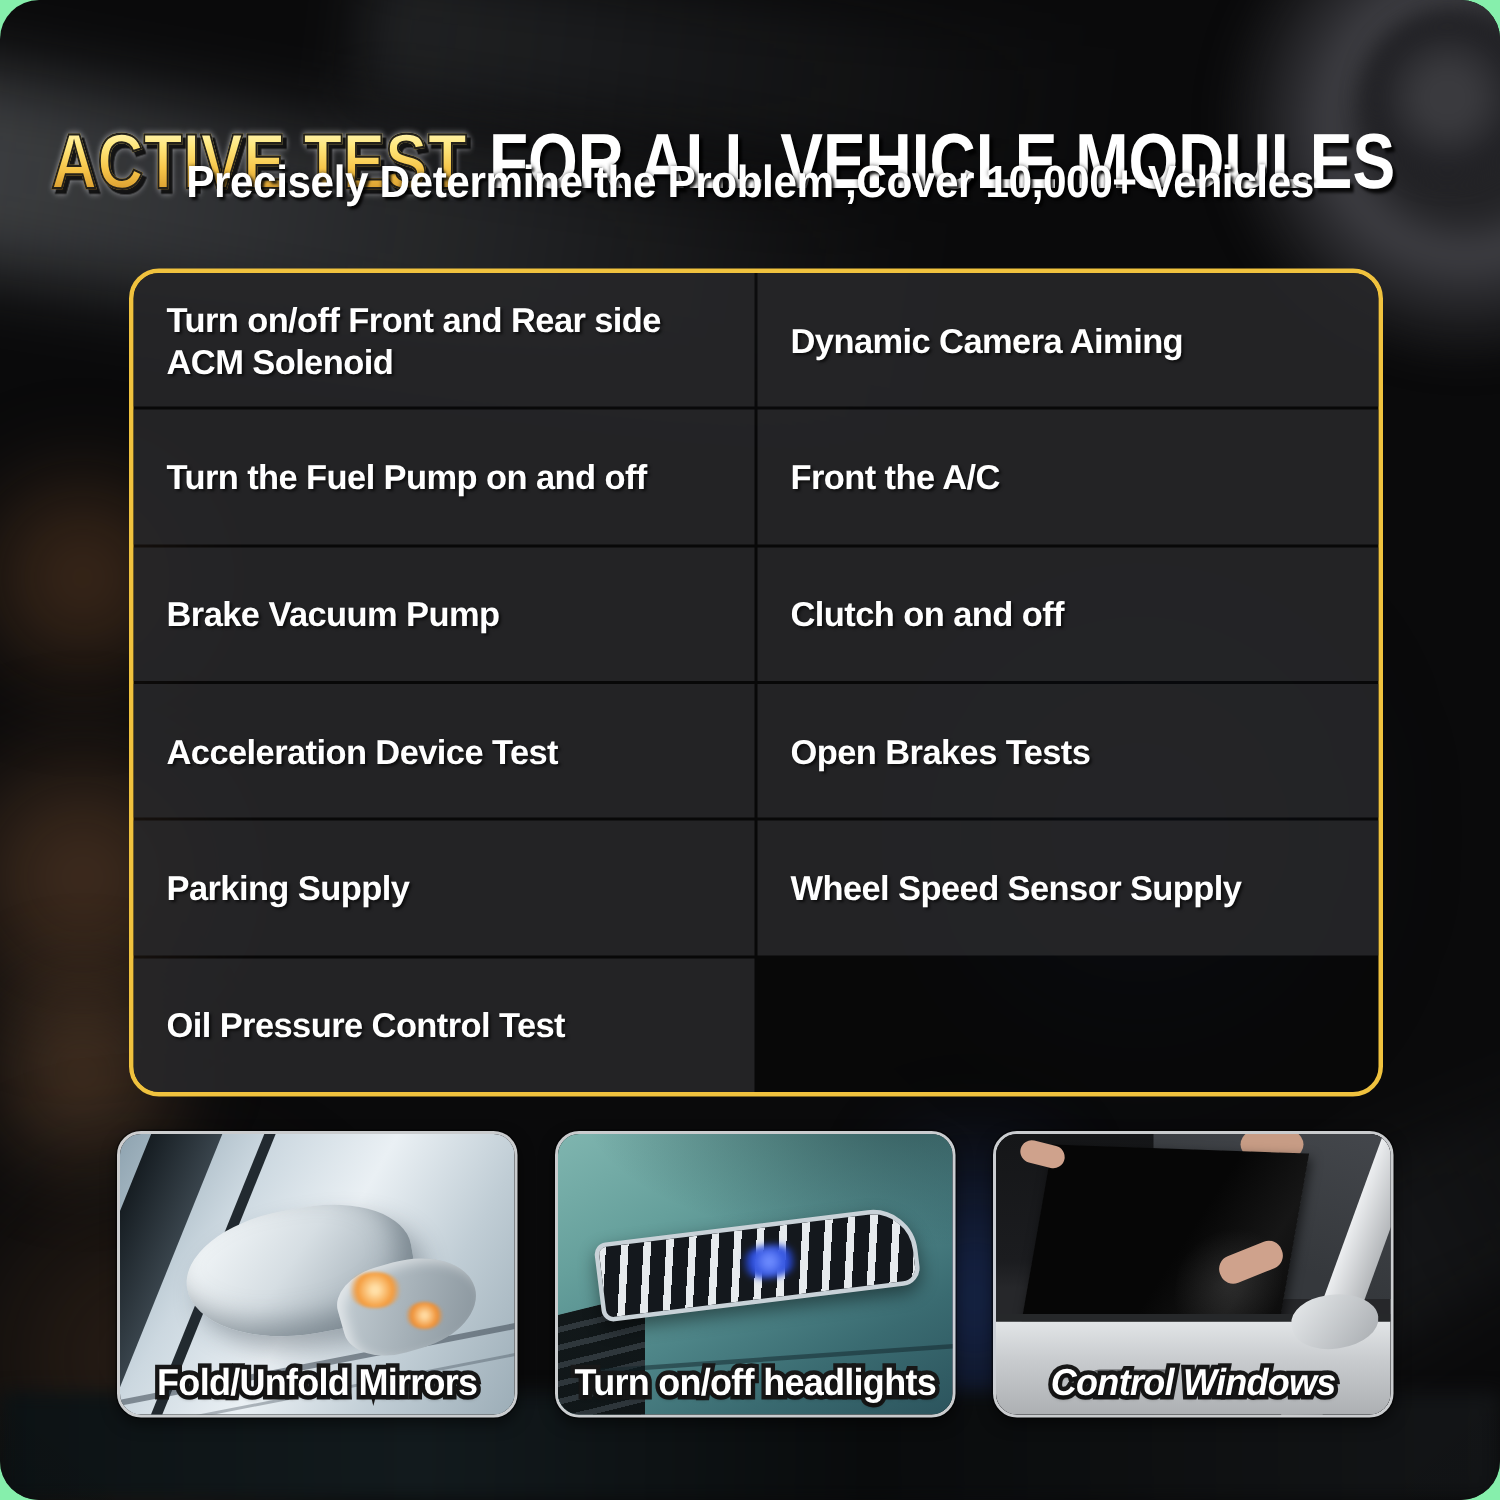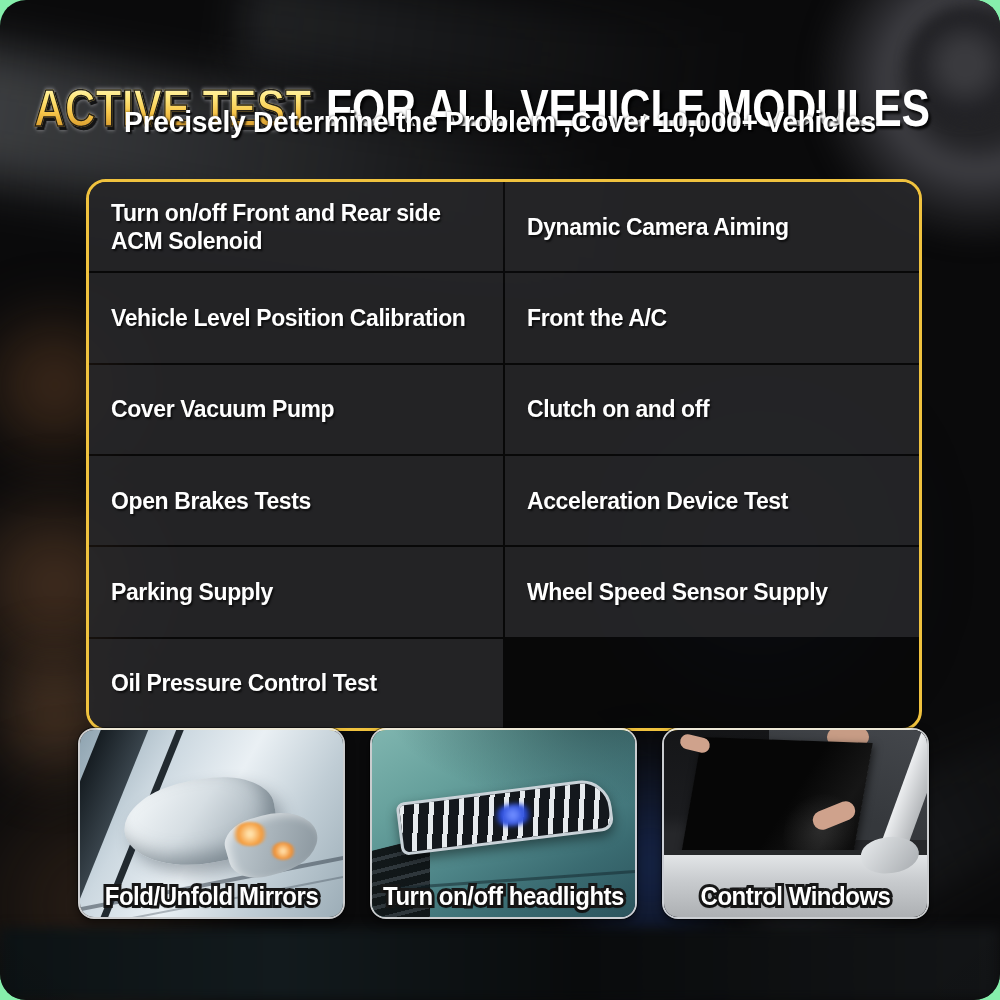--- a/index.html
+++ b/index.html
@@ -56,23 +56,23 @@
   .ftable{position:absolute;left:86px;top:179px;width:830px;height:546px;
     border:3px solid #f0c23e;border-radius:20px;overflow:hidden;
     background:rgba(8,8,8,0.55);
     display:grid;grid-template-columns:1fr 1fr;grid-auto-rows:1fr;gap:2px;}
   .cell{background:rgba(44,44,46,0.78);display:flex;align-items:center;
     color:#ffffff;font-weight:bold;font-size:23px;letter-spacing:-0.4px;line-height:1.22;
     padding:0 8px 0 22px;text-shadow:1.5px 1.5px 2px rgba(0,0,0,0.65);}
   .cell.left span{display:inline-block;max-width:340px;}
 
   
-  .card{position:absolute;top:728px;width:263px;height:187px;border-radius:16px;overflow:hidden;
+  .card{position:absolute;top:754px;width:263px;height:187px;border-radius:16px;overflow:hidden;
     border:2px solid rgba(236,239,241,0.85);box-shadow:0 0 0 1px rgba(0,0,0,0.45),0 4px 10px rgba(0,0,0,0.5);}
-  .card1{left:78px;}  .card2{left:370px;}  .card3{left:662px;}
+  .card1{left:78px;}  .card2{left:370px;}  .card3{left:662px;font-style:italic;}
   .caption{position:absolute;left:0;right:0;bottom:6px;text-align:center;z-index:9;
     font-weight:bold;font-size:25px;color:#ffffff;letter-spacing:-0.5px;
     -webkit-text-stroke:6px #181818;paint-order:stroke fill;
     text-shadow:0 2px 3px rgba(0,0,0,0.55);transform:scaleX(0.96);}
   .art{position:absolute;}
 
   
   .c1-bg{inset:0;background:linear-gradient(120deg,#8ea3b0 0%,#ccd8e0 28%,#eaf0f4 50%,#c0cdd5 74%,#9cadb7 100%);}
   .c1-pillar{left:-26px;top:-40px;width:44px;height:320px;transform:rotate(22deg);
     background:linear-gradient(90deg,#161d22,#39444c);}
@@ -155,37 +155,37 @@
     </h1>
     <div class="subtitle">Precisely Determine the Problem ,Cover 10,000+ Vehicles</div>
 
     <div class="ftable">
       <div class="cell left">
           <span>Turn on/off Front and Rear side ACM Solenoid</span>
         </div>
       <div class="cell right">
           <span>Dynamic Camera Aiming</span>
         </div>
-      <div class="cell right">
-          <span>Vehicle Level Position Calibration</span>
+      <div class="cell left">
+          <span>Turn the Fuel Pump on and off</span>
         </div>
       <div class="cell left">
           <span>Front the A/C</span>
         </div>
       <div class="cell right">
-          <span>Cover Vacuum Pump</span>
+          <span>Brake Vacuum Pump</span>
         </div>
       <div class="cell left">
           <span>Clutch on and off</span>
         </div>
+      <div class="cell left">
+          <span>Acceleration Device Test</span>
+        </div>
       <div class="cell right">
           <span>Open Brakes Tests</span>
-        </div>
-      <div class="cell left">
-          <span>Acceleration Device Test</span>
         </div>
       <div class="cell right">
           <span>Parking Supply</span>
         </div>
       <div class="cell right">
           <span>Wheel Speed Sensor Supply</span>
         </div>
       <div class="cell left">
           <span>Oil Pressure Control Test</span>
         </div>

